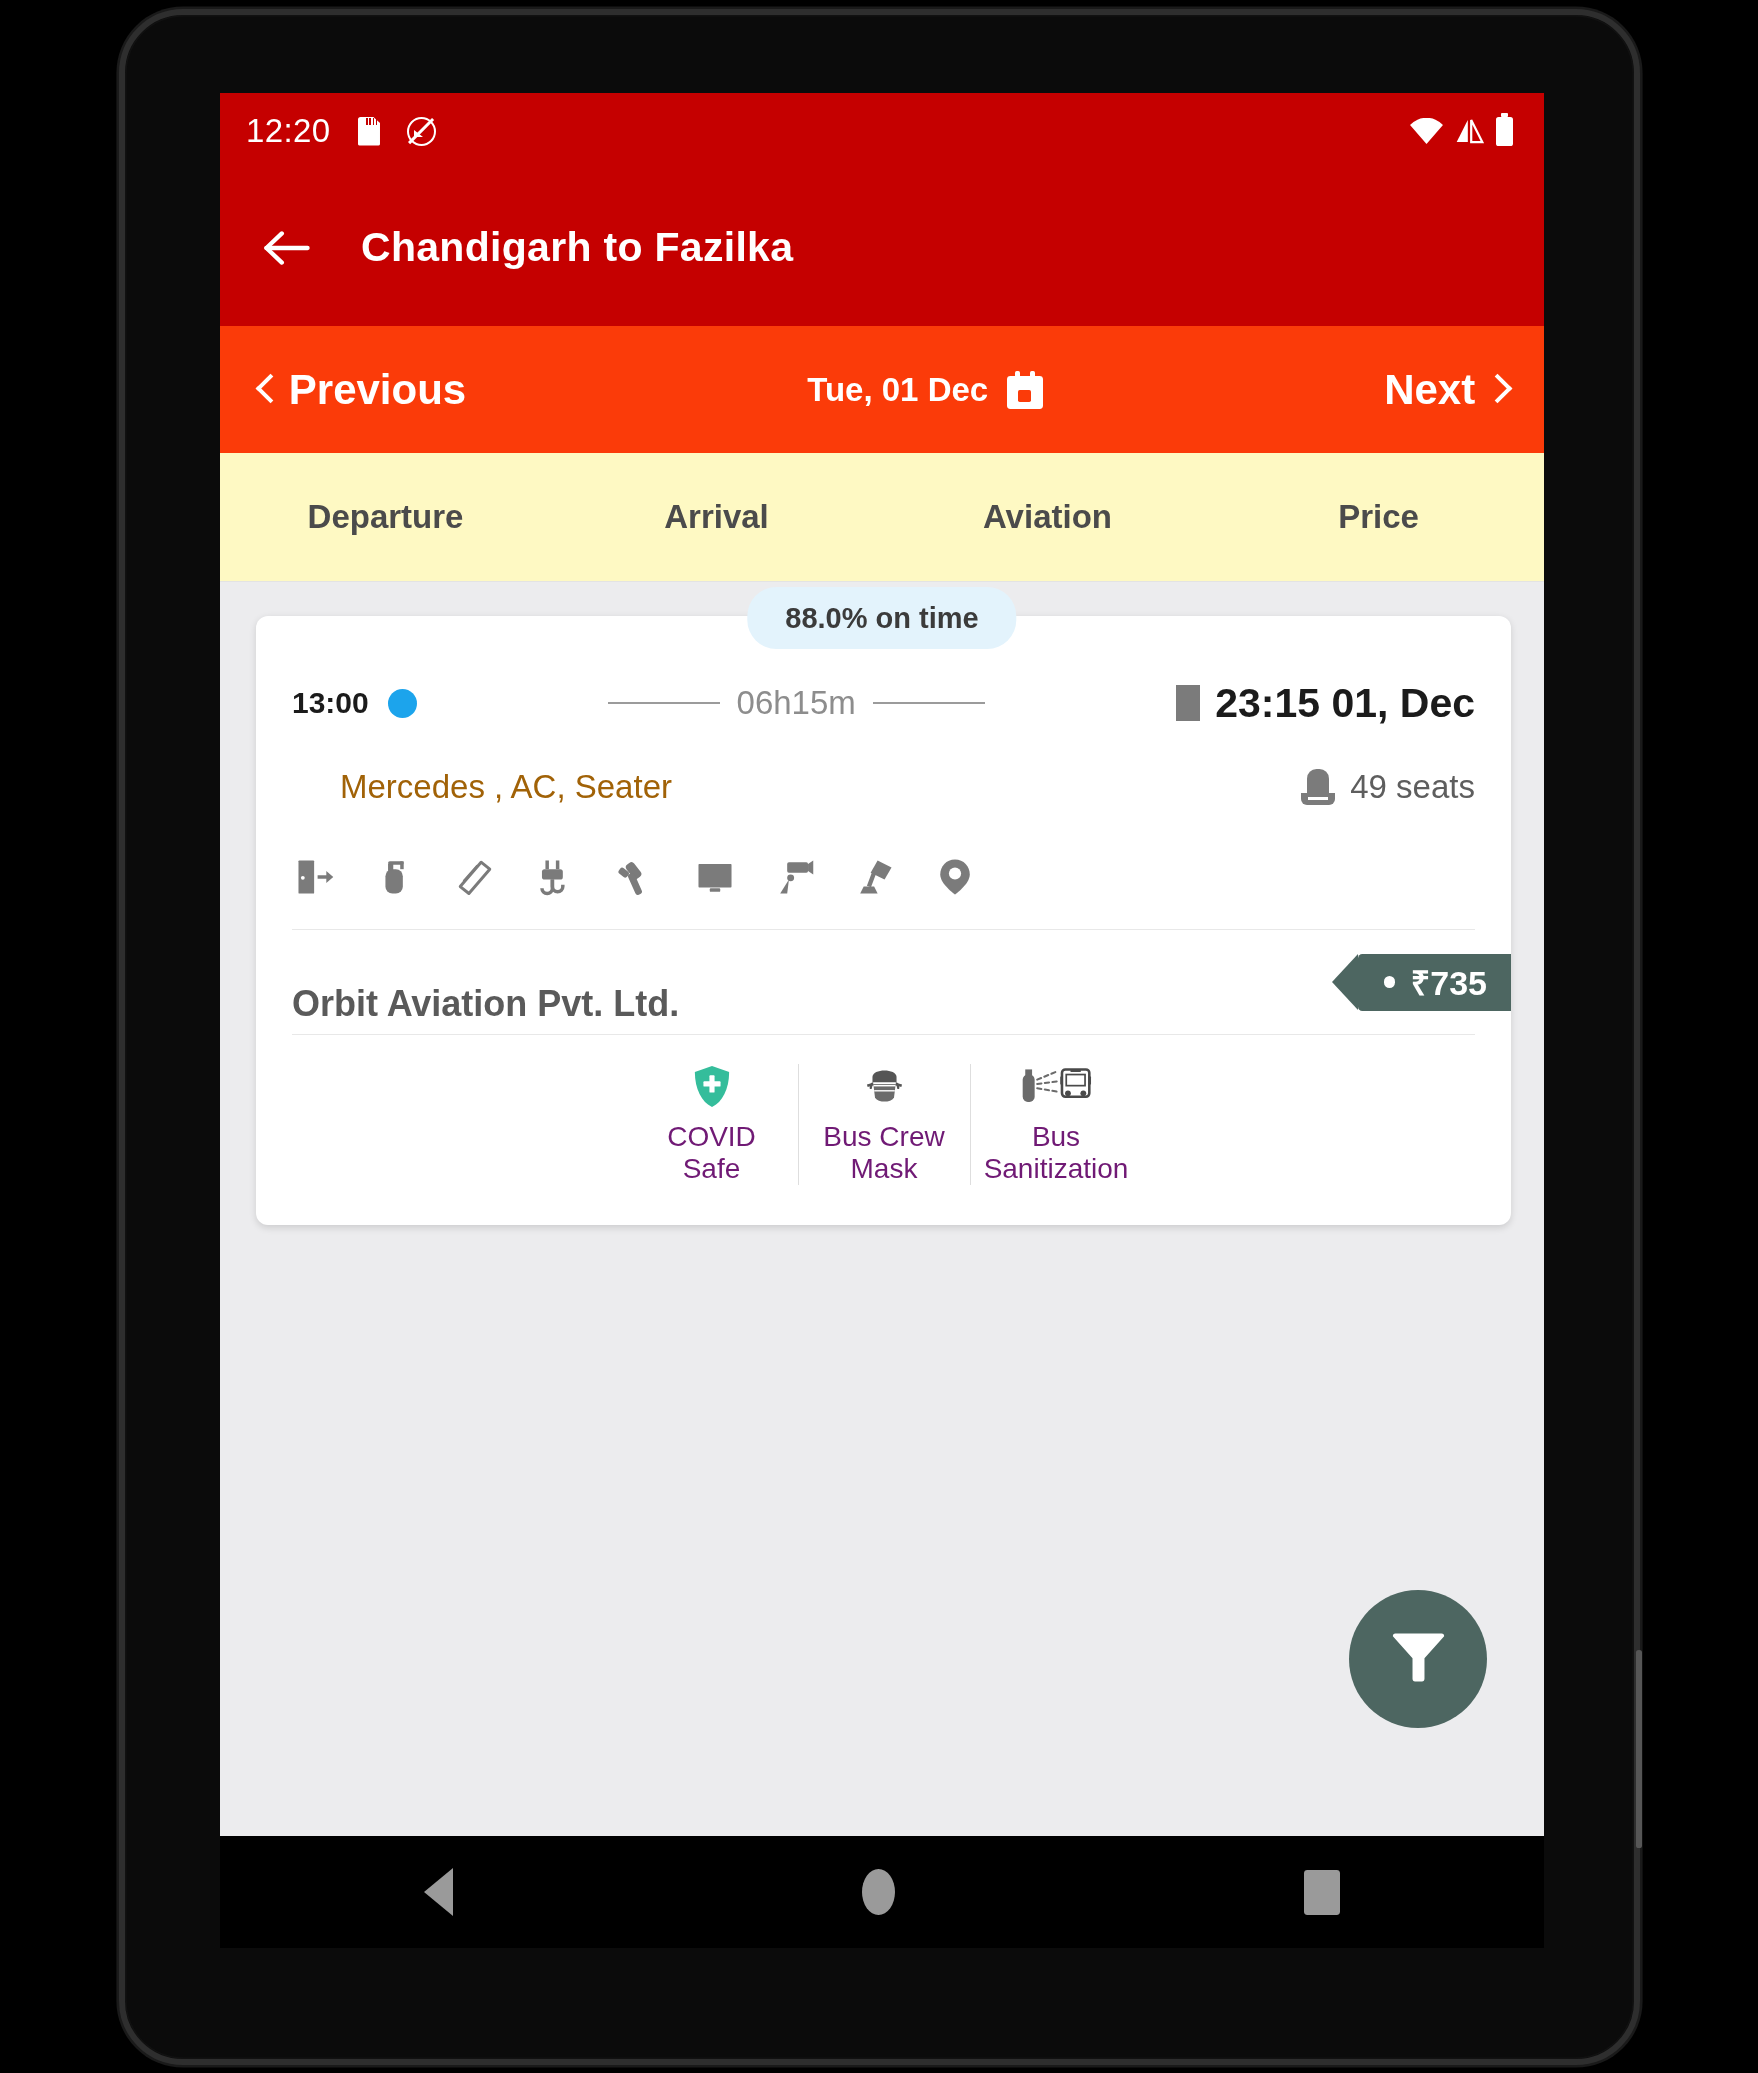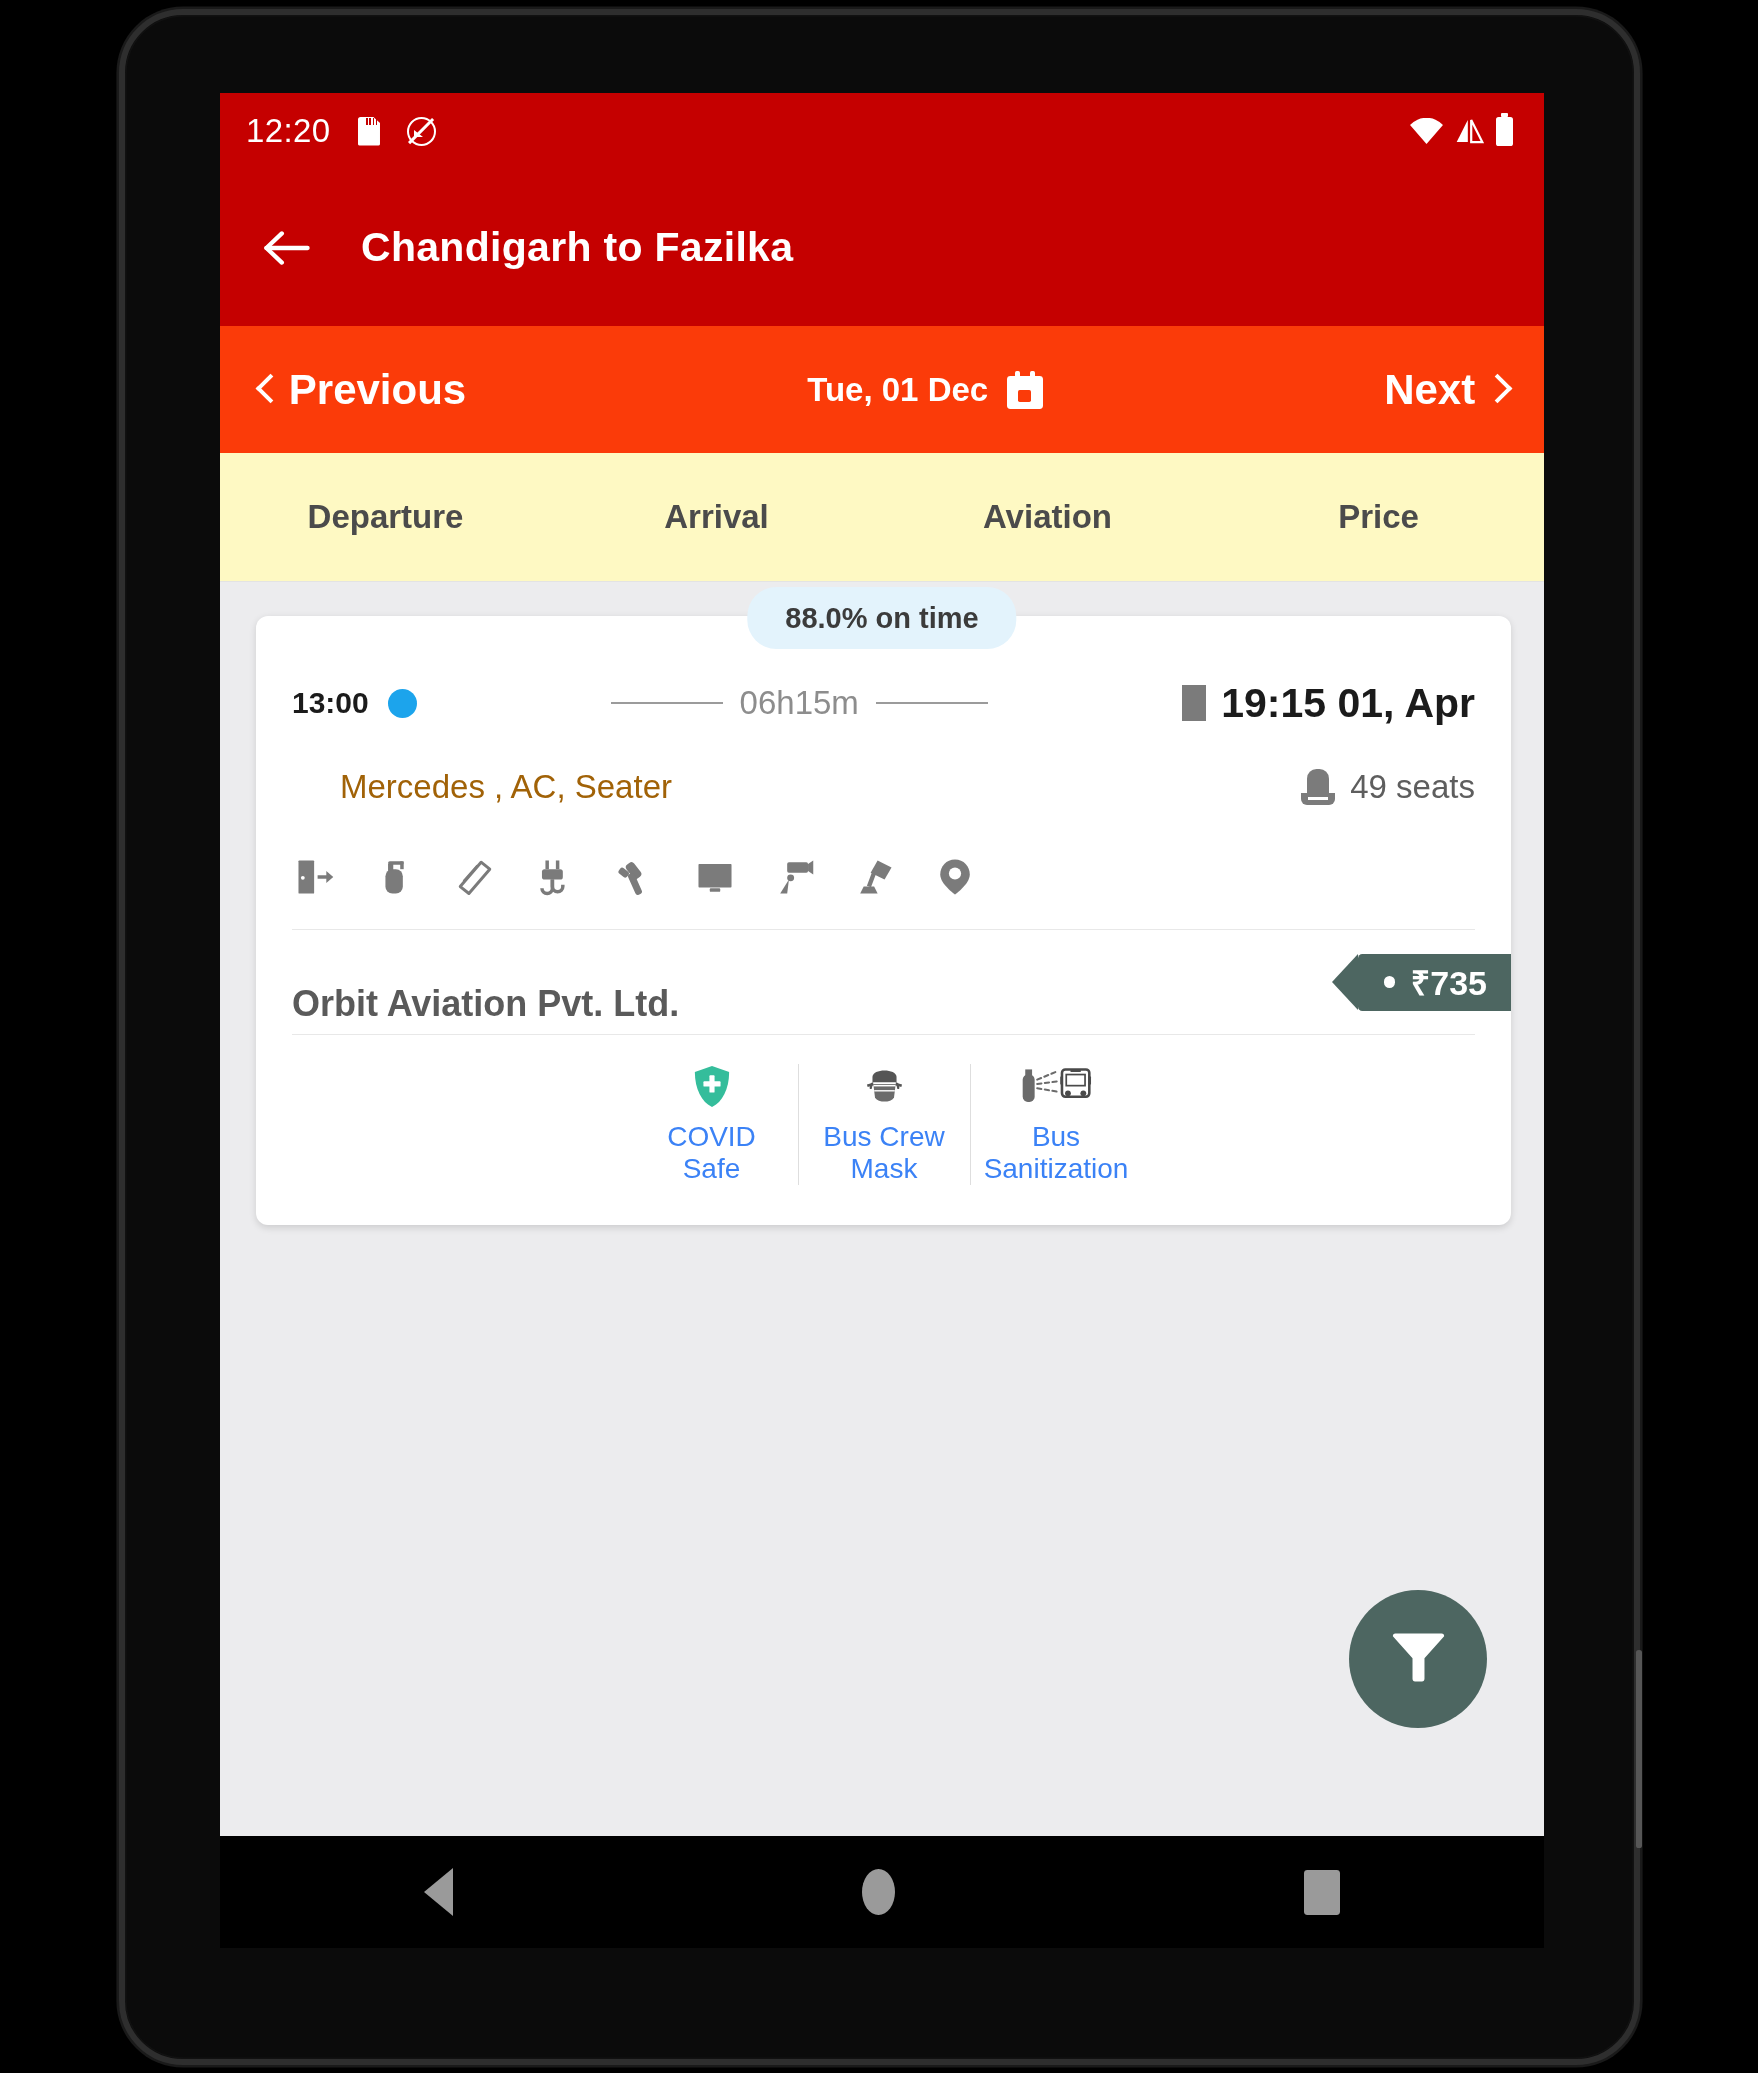--- a/index.html
+++ b/index.html
@@ -246,21 +246,21 @@
   .covid-row {
     display: flex; justify-content: center; align-items: flex-start;
     padding: 29px 0 40px 0;
   }
   .covid-item {
     width: 172px;
     display: flex; flex-direction: column; align-items: center; gap: 12px;
     padding: 0 15.5px;
   }
   .covid-item + .covid-item { border-left: 0.9px solid #dedede; }
-  .covid-label { font-size: 28px; color: #3b82f6; text-align: center; line-height: 1.14; white-space: pre-line;}
+  .covid-label { font-size: 28px; color: #701a75; text-align: center; line-height: 1.14; white-space: pre-line;}
   .covid-ic { height: 45px; display:flex; align-items:center; justify-content:center;}
 
   
   #filter-fab {
     position: absolute;
     right: 57px; bottom: 108px;
     width: 138px; height: 138px;
     border-radius: 50%;
     background: #4D6661;
     display: flex; align-items: center; justify-content: center;
@@ -369,21 +369,21 @@
           <span class="dep-time">13:00</span>
           <span class="dot-blue"></span>
         </div>
         <div class="dur-group">
           <span class="dur-line"></span>
           <span class="dur-text">06h15m</span>
           <span class="dur-line"></span>
         </div>
         <div class="arr-group">
           <span class="sq-gray"></span>
-          <span class="arr-time">19:15 01, Apr</span>
+          <span class="arr-time">23:15 01, Dec</span>
         </div>
       </div>
 
       <div class="bus-meta-row">
         <span class="bus-type">Mercedes , AC, Seater</span>
         <span class="seats-group">
           <span class="seat-icon">
             <span class="back"></span>
               <span class="base"></span>
               <span class="cut"></span>

